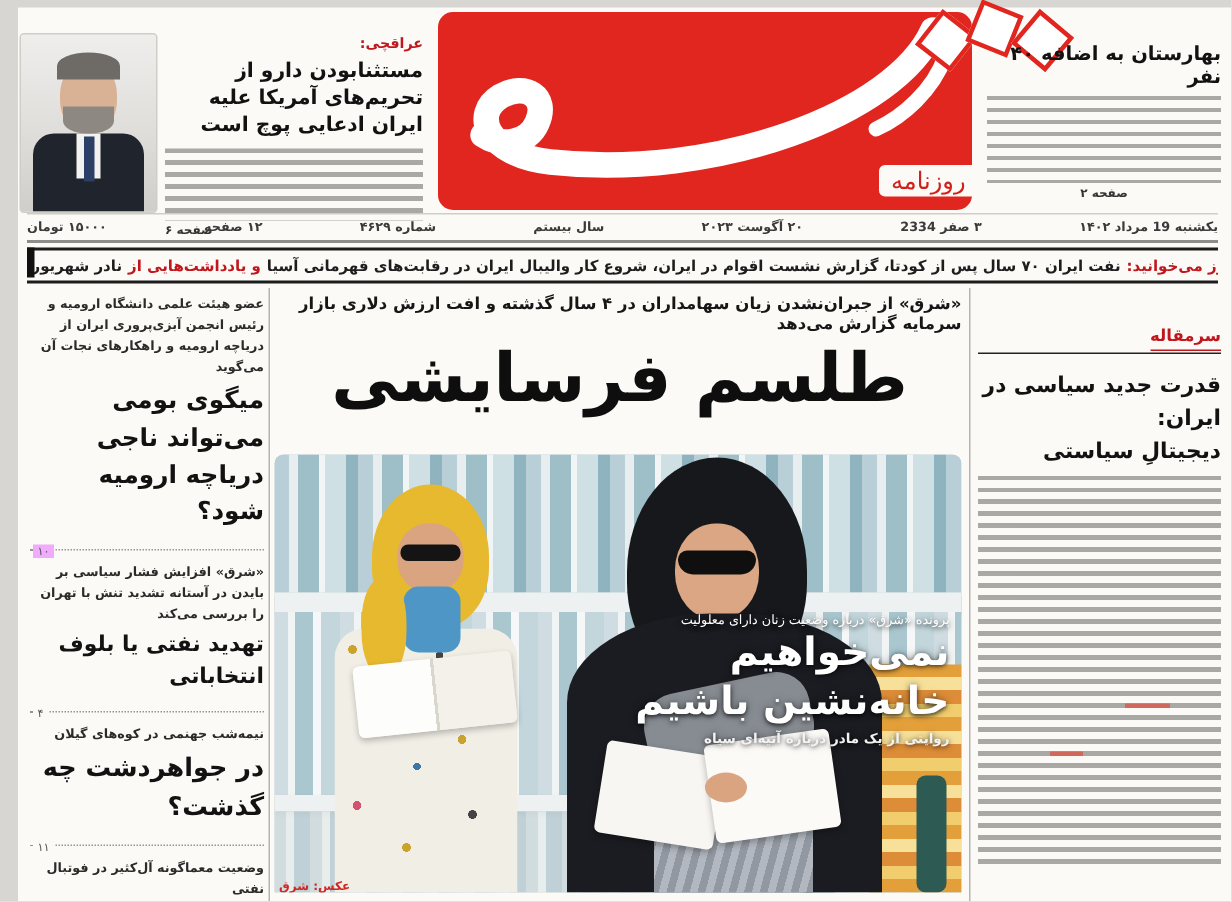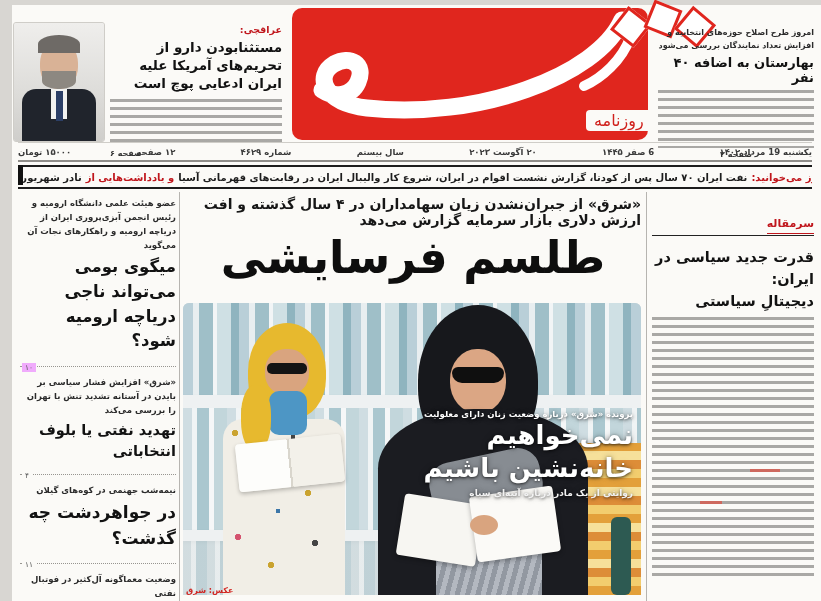--- a/index.html
+++ b/index.html
@@ -48,51 +48,50 @@
     <div class="abs" style="left:28px;top:48px;width:34px;height:18px;background:#8d8881;border-radius:0 0 46% 46%;"></div>
   </div>
   <div class="abs rtl" style="left:110px;top:24px;width:172px;height:118px;">
     <div class="red" style="font-size:9.5px;font-weight:800;text-align:right;">عراقچی:</div>
     <div class="hl" style="font-size:13.5px;line-height:1.35;margin-top:3px;">مستثنابودن دارو از تحریم‌های آمریکا علیه ایران ادعایی پوچ است</div>
     <div class="lines" style="height:48px;margin-top:6px;"></div>
     <div class="pageref" style="text-align:left;margin-top:2px;">صفحه ۶</div>
   </div>
 
   <div class="abs rtl" style="left:658px;top:26px;width:156px;height:116px;">
-    <div class="kicker-sm" style="font-size:8px;">امروز طرح اصلاح حوزه‌های انتخابیه و افزایش تعداد نمایندگان بررسی می‌شود</div>
     <div class="hl" style="font-size:13px;margin-top:3px;">بهارستان به اضافه ۴۰ نفر</div>
     <div class="lines" style="height:58px;margin-top:5px;"></div>
     <div class="pageref" style="text-align:center;margin-top:2px;">صفحه ۲</div>
   </div>
 
   <div class="abs" style="left:18px;top:142px;width:794px;height:1px;background:#cfcdc8;"></div>
   <div class="abs rtl" style="left:18px;top:145px;width:794px;height:14px;display:flex;justify-content:space-between;align-items:center;font-size:8.5px;color:#3a3a3a;font-weight:600;">
     <span>یکشنبه 19 مرداد ۱۴۰۲</span>
-    <span>6 صفر ۱۴۴۵</span>
+    <span>۳ صفر 2334</span>
     <span>۲۰ آگوست ۲۰۲۳</span>
     <span>سال بیستم</span>
     <span>شماره ۴۶۲۹</span>
     <span>۱۲ صفحه</span>
     <span>۱۵۰۰۰ تومان</span>
   </div>
   <div class="abs" style="left:18px;top:160px;width:794px;height:2px;background:#8f8d89;"></div>
 
   <div class="abs rtl" style="left:18px;top:165px;width:794px;height:20px;border-top:2.5px solid #1c1c1c;border-bottom:2.5px solid #1c1c1c;display:flex;align-items:center;justify-content:center;gap:4px;font-size:10px;white-space:nowrap;overflow:hidden;">
     <span class="red" style="font-weight:800;">در «شرق» امروز می‌خوانید:</span>
     <span style="font-weight:700;color:#1d1d1d;">نفت ایران ۷۰ سال پس از کودتا، گزارش نشست اقوام در ایران، شروع کار والیبال ایران در رقابت‌های قهرمانی آسیا</span>
     <span class="red" style="font-weight:800;">و یادداشت‌هایی از</span>
     <span style="font-weight:700;color:#1d1d1d;">نادر شهریوری، ابوذر سمیعی</span>
   </div>
   <div class="abs" style="left:18px;top:165px;width:5px;height:20px;background:#111;"></div>
 
   <div class="abs vline" style="left:179px;top:192px;height:409px;"></div>
   <div class="abs vline" style="left:646px;top:192px;height:409px;"></div>
 
   <div class="abs rtl" style="left:185px;top:196px;width:456px;">
-    <div style="font-size:14px;font-weight:800;text-align:right;color:#161616;">«شرق» از جبران‌نشدن زیان سهامداران در ۴ سال گذشته و افت ارزش دلاری بازار سرمایه گزارش می‌دهد</div>
+    <div style="font-size:11px;font-weight:800;text-align:right;color:#161616;">«شرق» از جبران‌نشدن زیان سهامداران در ۴ سال گذشته و افت ارزش دلاری بازار سرمایه گزارش می‌دهد</div>
     <div style="font-size:45px;font-weight:800;text-align:center;color:#0e0e0e;letter-spacing:-1px;line-height:1.35;">طلسم فرسایشی بورس</div>
     <div style="font-size:8px;color:#a25a55;text-align:left;margin-top:1px;">گزارش تیتر یک را در صفحه ۴ بخوانید</div>
   </div>
 
   <div class="abs" style="left:183px;top:303px;width:458px;height:292px;overflow:hidden;background:#cdd6d8;border-radius:6px 6px 0 0;">
     <div class="abs" style="left:0;top:0;width:458px;height:92px;background:repeating-linear-gradient(90deg,#b9cfd8 0 10px,#e8eef0 10px 16px,#9fbfc8 16px 30px,#f2f5f6 30px 34px,#cfe0e4 34px 48px,#8fb4bf 48px 56px);"></div>
     <div class="abs" style="left:0;top:92px;width:458px;height:13px;background:#eef1f2;box-shadow:0 2px 3px rgba(0,0,0,.18);"></div>
     <div class="abs" style="left:0;top:105px;width:458px;height:122px;background:repeating-linear-gradient(90deg,#cfdde2 0 9px,#f0f4f5 9px 14px,#aac7cf 14px 26px,#f5f7f8 26px 31px,#c2d6db 31px 44px);"></div>
     <div class="abs" style="left:0;top:227px;width:458px;height:11px;background:#eef1f2;box-shadow:0 2px 3px rgba(0,0,0,.15);"></div>
     <div class="abs" style="left:0;top:238px;width:458px;height:54px;background:repeating-linear-gradient(90deg,#d3dee1 0 8px,#eef2f3 8px 13px,#bcd0d6 13px 24px);opacity:.8;"></div>
@@ -126,21 +125,21 @@
       <div class="abs" style="left:74px;top:64px;width:52px;height:16px;background:#0f0f0f;border-radius:6px 6px 10px 10px;"></div>
       <div class="abs" style="left:0;top:106px;width:210px;height:186px;background:#1b1c21;border-radius:46% 46% 0 0 / 32% 32% 0 0;"></div>
       <div class="abs" style="left:52px;top:152px;width:112px;height:58px;background:#878c92;transform:rotate(-12deg);border-radius:22px;"></div>
       <div class="abs" style="left:58px;top:226px;width:106px;height:66px;background:repeating-linear-gradient(105deg,#b3b8c0 0 5px,#9298a1 5px 10px);"></div>
       <div class="abs" style="left:22px;top:196px;width:80px;height:62px;background:#f7f6f2;transform:rotate(9deg);border-radius:4px;box-shadow:0 2px 5px rgba(0,0,0,.3);"></div>
       <div class="abs" style="left:95px;top:188px;width:84px;height:66px;background:#fbfaf7;transform:rotate(-8deg);border-radius:4px;box-shadow:0 2px 5px rgba(0,0,0,.3);"></div>
       <div class="abs" style="left:92px;top:212px;width:28px;height:20px;background:#d9a47f;border-radius:50%;"></div>
     </div>
 
     <div class="abs rtl" style="left:auto;right:8px;top:106px;width:230px;text-align:right;">
-      <div class="white-sh" style="color:#fff;font-size:8.5px;font-weight:700;">پرونده «شرق» درباره وضعیت زنان دارای معلولیت</div>
+      <div class="white-sh" style="color:#fff;font-size:8.5px;font-weight:400;">پرونده «شرق» درباره وضعیت زنان دارای معلولیت</div>
       <div class="white-sh" style="color:#fff;font-size:26px;font-weight:800;line-height:1.25;">نمی‌خواهیم</div>
       <div class="white-sh" style="color:#fff;font-size:26px;font-weight:800;line-height:1.25;">خانه‌نشین باشیم</div>
       <div class="white-sh" style="color:#f2f2f2;font-size:9px;font-weight:600;margin-top:4px;">روایتی از یک مادر درباره آتیه‌ای سیاه</div>
     </div>
     <div class="abs" style="left:3px;bottom:0;color:#d12622;font-size:8px;font-weight:700;direction:rtl;">عکس: شرق</div>
   </div>
 
   <div class="abs rtl" style="left:652px;top:212px;width:162px;height:405px;">
     <div style="border-bottom:1px solid #222;padding-bottom:4px;text-align:right;">
       <span class="red" style="font-size:11px;font-weight:800;border-bottom:1.5px solid #c0161c;padding-bottom:3px;">سرمقاله</span>

